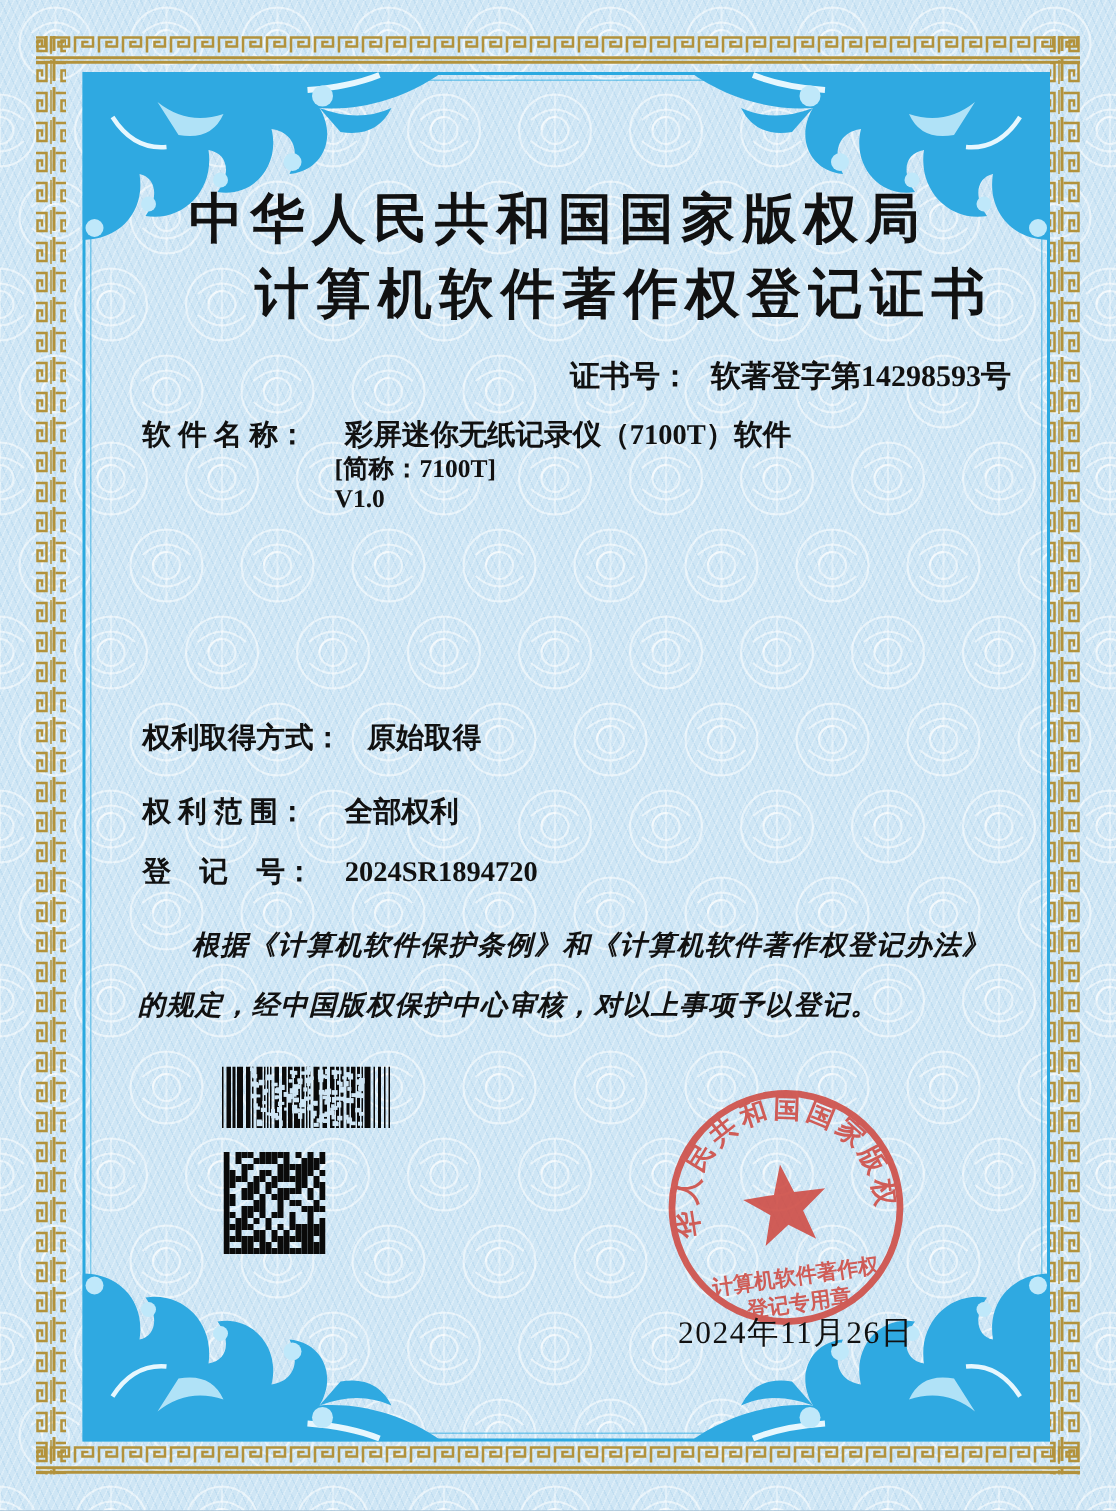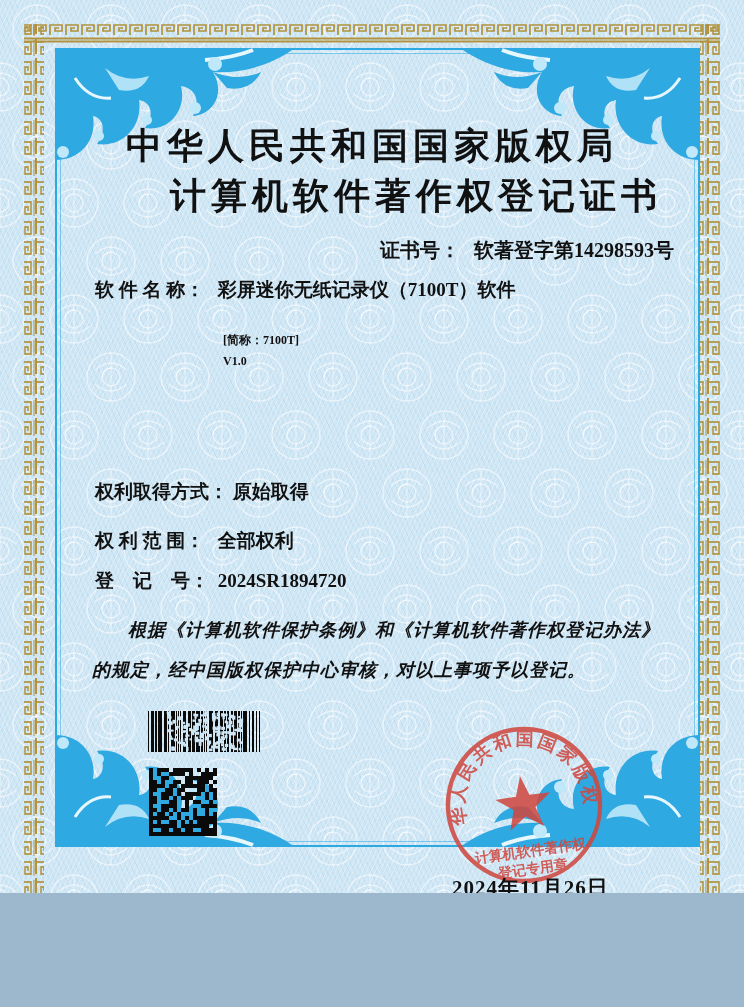--- a/index.html
+++ b/index.html
@@ -1,17 +1,17 @@
 <!DOCTYPE html>
 <html><head>
 <meta charset="utf-8">
 <style>
   html,body{margin:0;padding:0;background:#9db8cc;}
   .cert{
-    position:relative;width:744px;height:893px;overflow:hidden;
+    position:relative;width:744px;height:1007px;overflow:hidden;
     font-family:"Liberation Serif","DejaVu Serif",serif;color:#111;
     background-color:#cfe6f5;
     background-image:
       repeating-linear-gradient(115deg, rgba(255,255,255,.28) 0 1px, rgba(255,255,255,0) 1px 4px),
       repeating-linear-gradient(65deg, rgba(140,190,225,.20) 0 1px, rgba(140,190,225,0) 1px 5px);
   }
   .layer{position:absolute;inset:0;}
   svg{display:block;}
   .blue-frame{
     position:absolute;top:48px;left:55px;right:44px;bottom:46px;
@@ -33,33 +33,33 @@
     position:absolute;top:172px;left:0;width:100%;text-align:center;
     font-size:36px;font-weight:bold;letter-spacing:5px;white-space:nowrap;padding-left:44px;
   }
   .cert-no{
     position:absolute;top:237px;right:70px;
     font-size:20px;font-weight:bold;white-space:nowrap;
   }
   .cert-no .gap{display:inline-block;width:14px;}
   .field{position:absolute;left:95px;font-size:19px;font-weight:bold;white-space:nowrap;}
   .field .label{display:inline-block;min-width:118px;}
-  .field .value{}
-  .subline{position:absolute;left:223px;font-size:12px;font-weight:bold;white-space:nowrap;margin-top:31px;}
+  .field .value{margin-left:12px;}
+  .subline{position:absolute;left:223px;font-size:17px;font-weight:bold;white-space:nowrap;}
   .statement{
     position:absolute;top:610px;left:92px;width:568px;
     font-size:18px;font-weight:bold;line-height:40px;
     text-indent:2em;letter-spacing:1px;margin:0;font-style:italic;
   }
   .barcode{position:absolute;left:148px;top:711px;width:112px;height:41px;}
   .qr{position:absolute;left:149px;top:768px;width:68px;height:68px;}
   .seal{position:absolute;left:436px;top:717px;width:176px;height:176px;opacity:.87;}
   .issue-date{
     position:absolute;left:452px;top:874px;
-    font-size:21px;font-weight:bold;letter-spacing:1px;white-space:nowrap;
+    font-size:21px;font-weight:normal;letter-spacing:1px;white-space:nowrap;
   }
 </style>
 </head>
 <body>
 
 <div class="cert">
 
   <svg class="layer" width="744" height="1007" aria-hidden="true">
     <defs>
       <g id="emblem" stroke="rgba(255,255,255,0.55)" fill="none" stroke-width="1.4">

